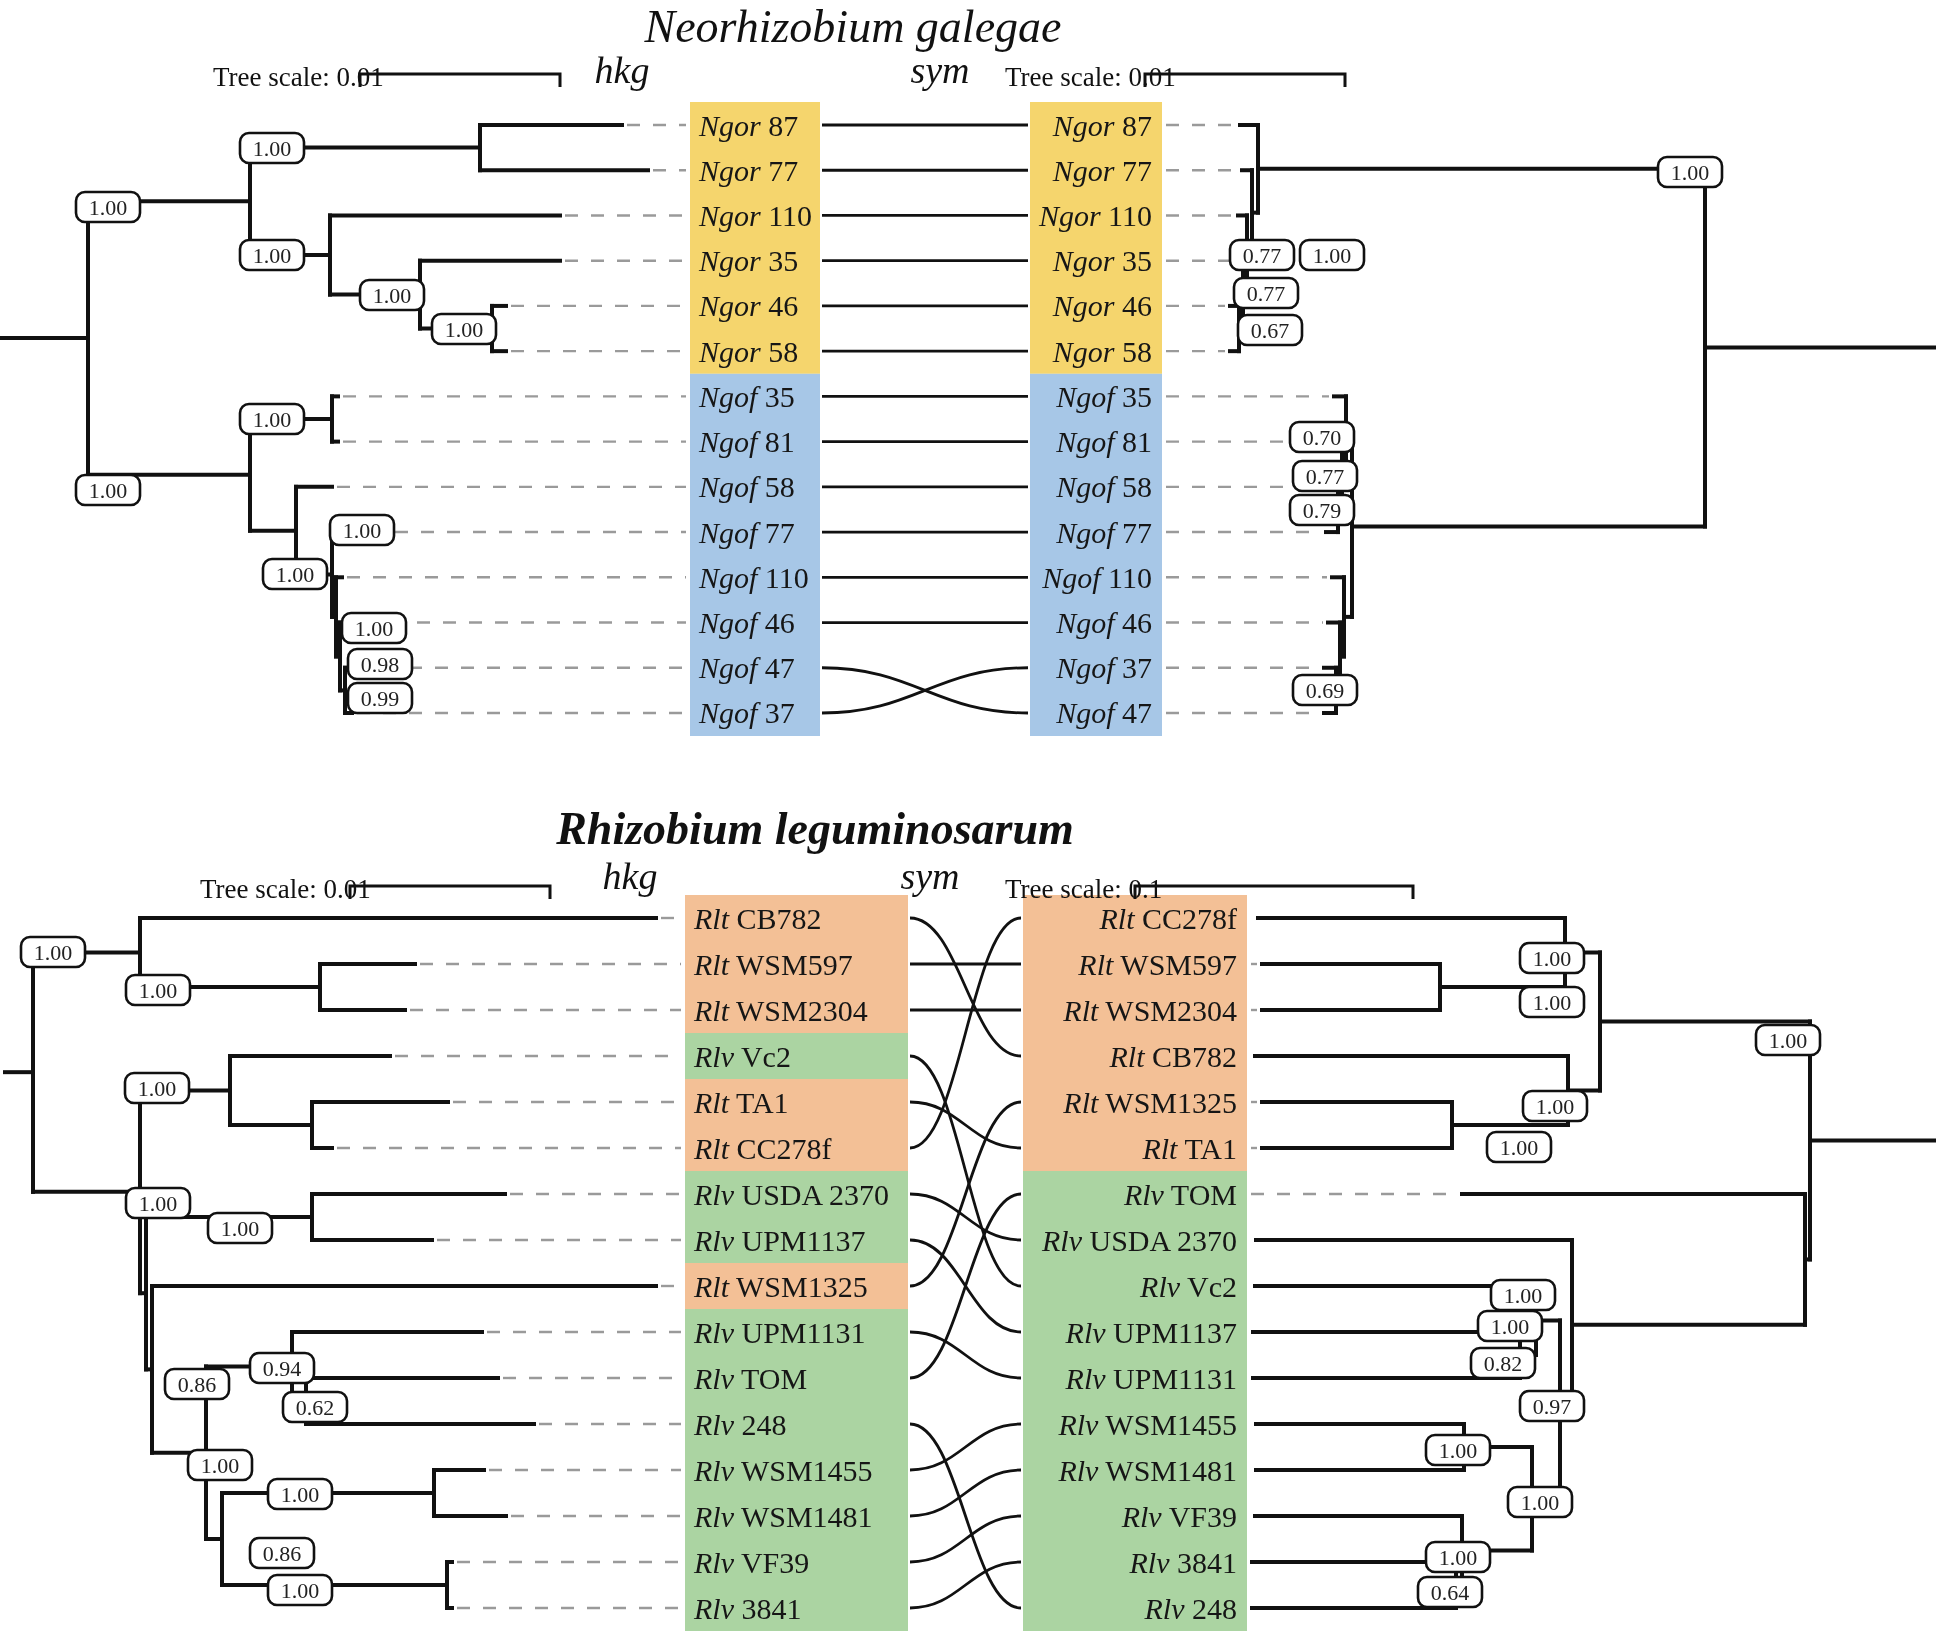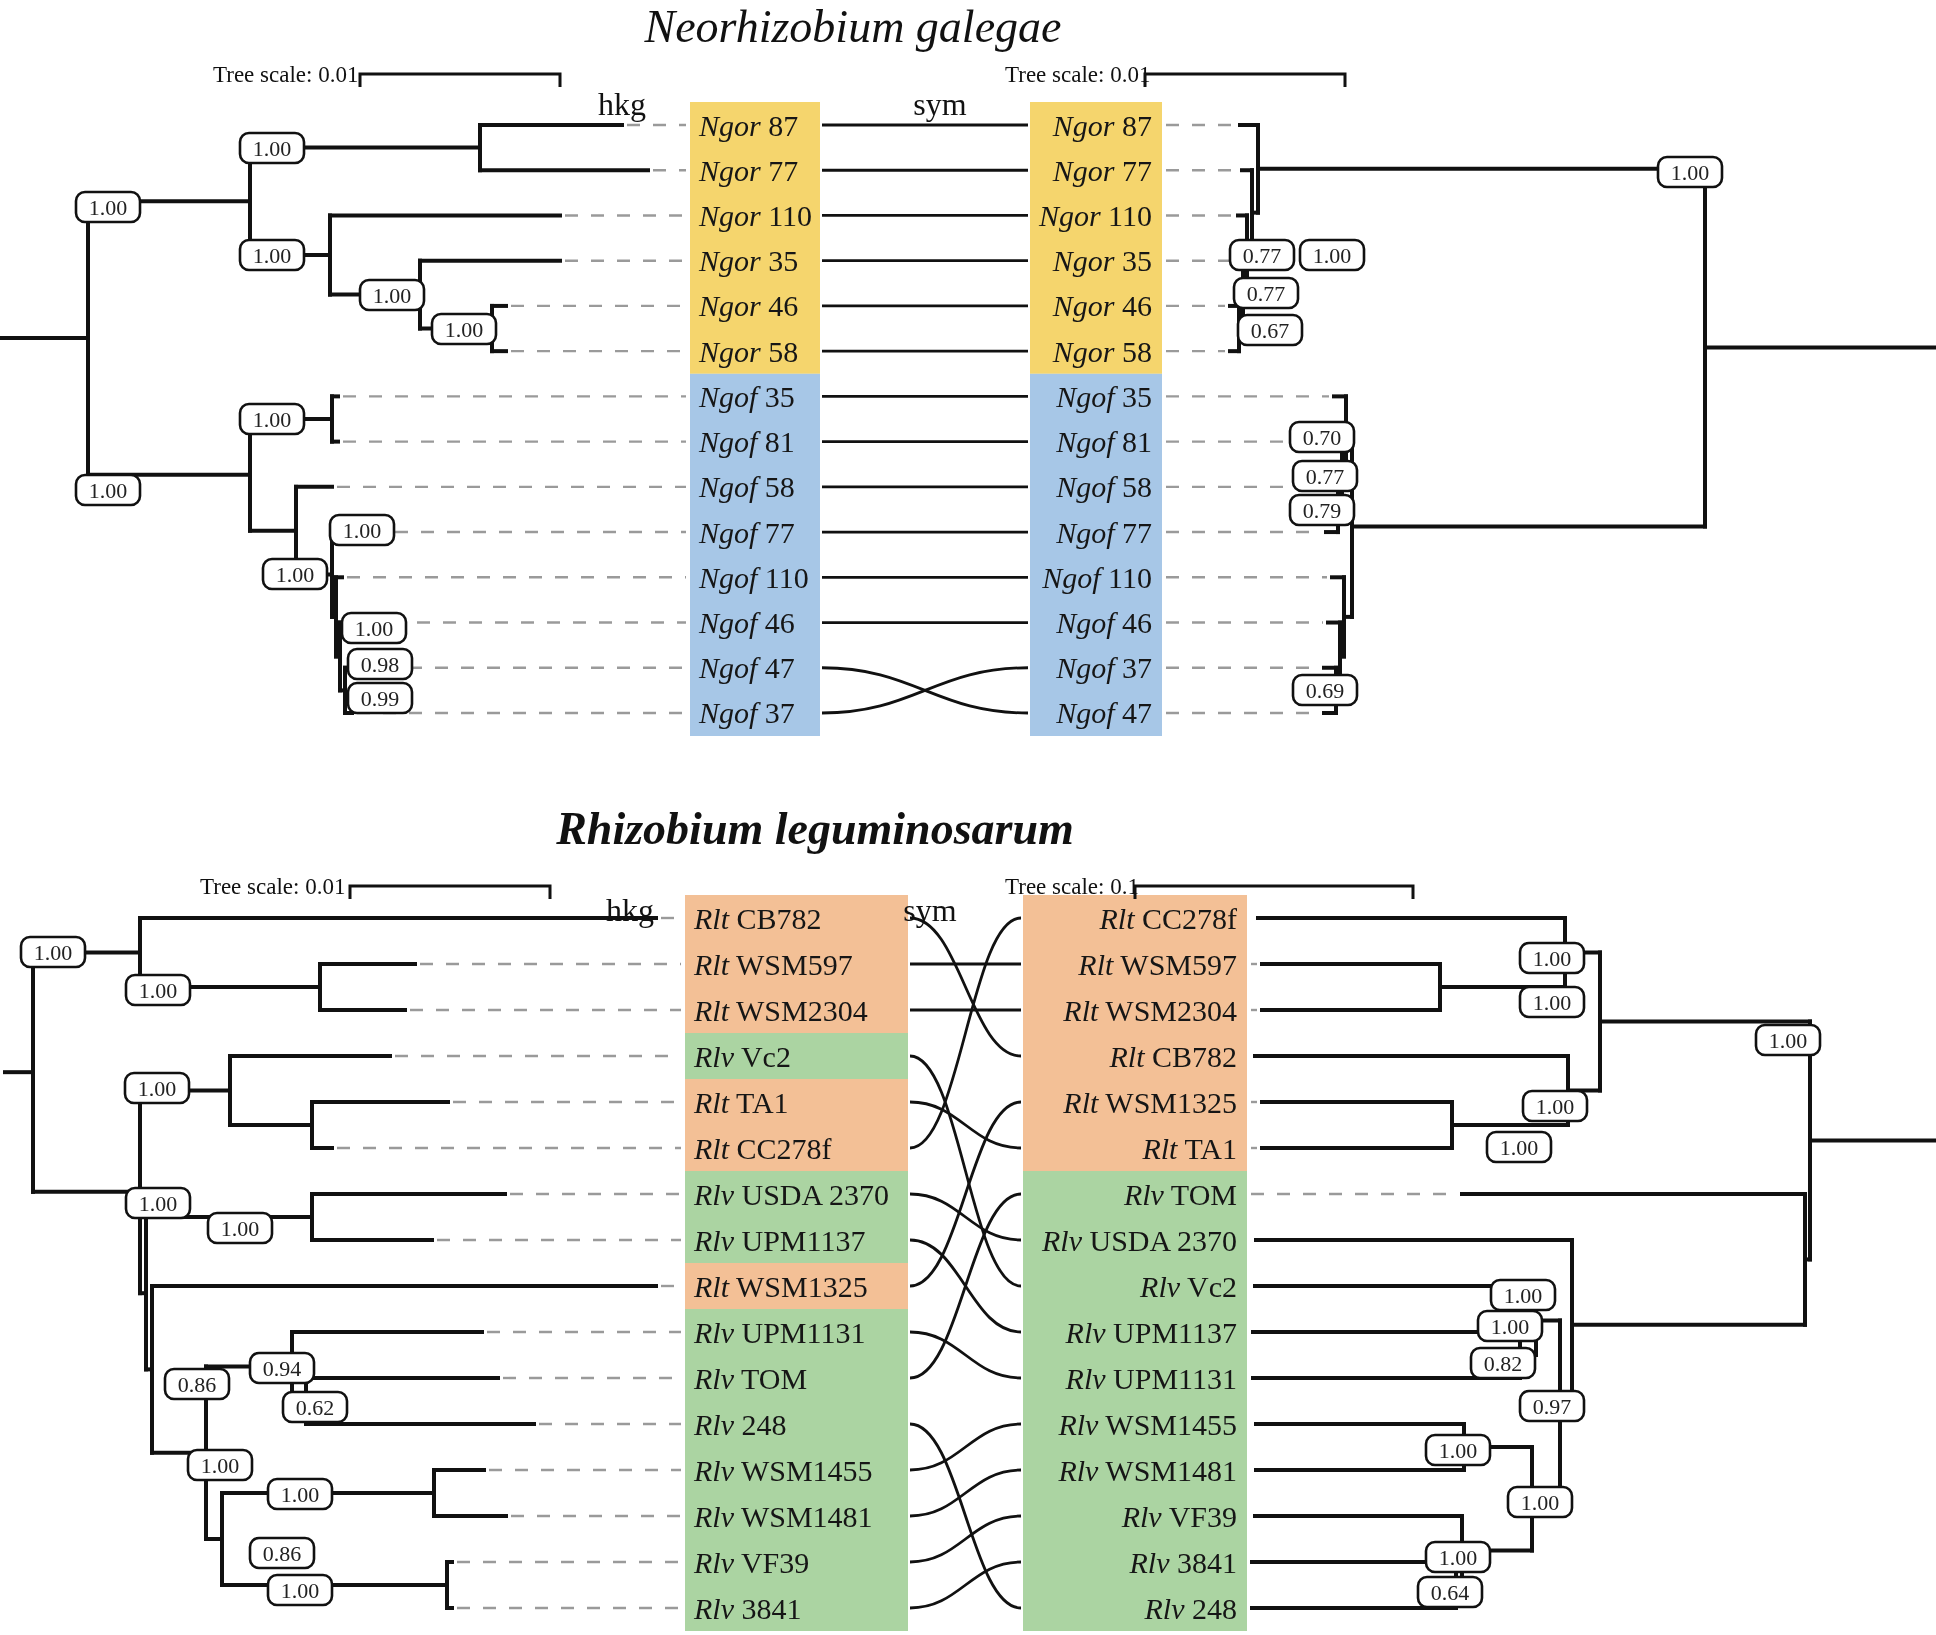--- a/index.html
+++ b/index.html
@@ -1,22 +1,22 @@
 <!DOCTYPE html>
 <html><head>
 <meta charset="utf-8">
 <style>
   html,body{margin:0;padding:0;background:#fff;}
   .stage{position:relative;width:1936px;height:1635px;background:#ffffff;
          font-family:"Liberation Serif", serif;color:#111;overflow:hidden;}
   .stage svg{position:absolute;left:0;top:0;}
   .ov{position:absolute;white-space:nowrap;}
   .fig-title{font-size:46px;font-style:italic;transform:translateX(-50%);}
-  .col-header{font-size:32px;transform:translateX(-50%);margin-top:38px;}
-  .scale-label{font-size:23px;}
+  .col-header{font-size:38px;font-style:italic;transform:translateX(-50%);}
+  .scale-label{font-size:27px;}
 </style>
 </head>
 <body>
 
 <div class="stage">
   <svg id="fig-svg" width="1936" height="1635" viewBox="0 0 1936 1635">
       <rect x="690" y="102" width="130" height="271.8" fill="#F5D56D"></rect>
       <rect x="690" y="373.8" width="130" height="362.2" fill="#A7C7E7"></rect>
       <rect x="1030" y="102" width="132" height="271.8" fill="#F5D56D"></rect>
       <rect x="1030" y="373.8" width="132" height="362.2" fill="#A7C7E7"></rect>

